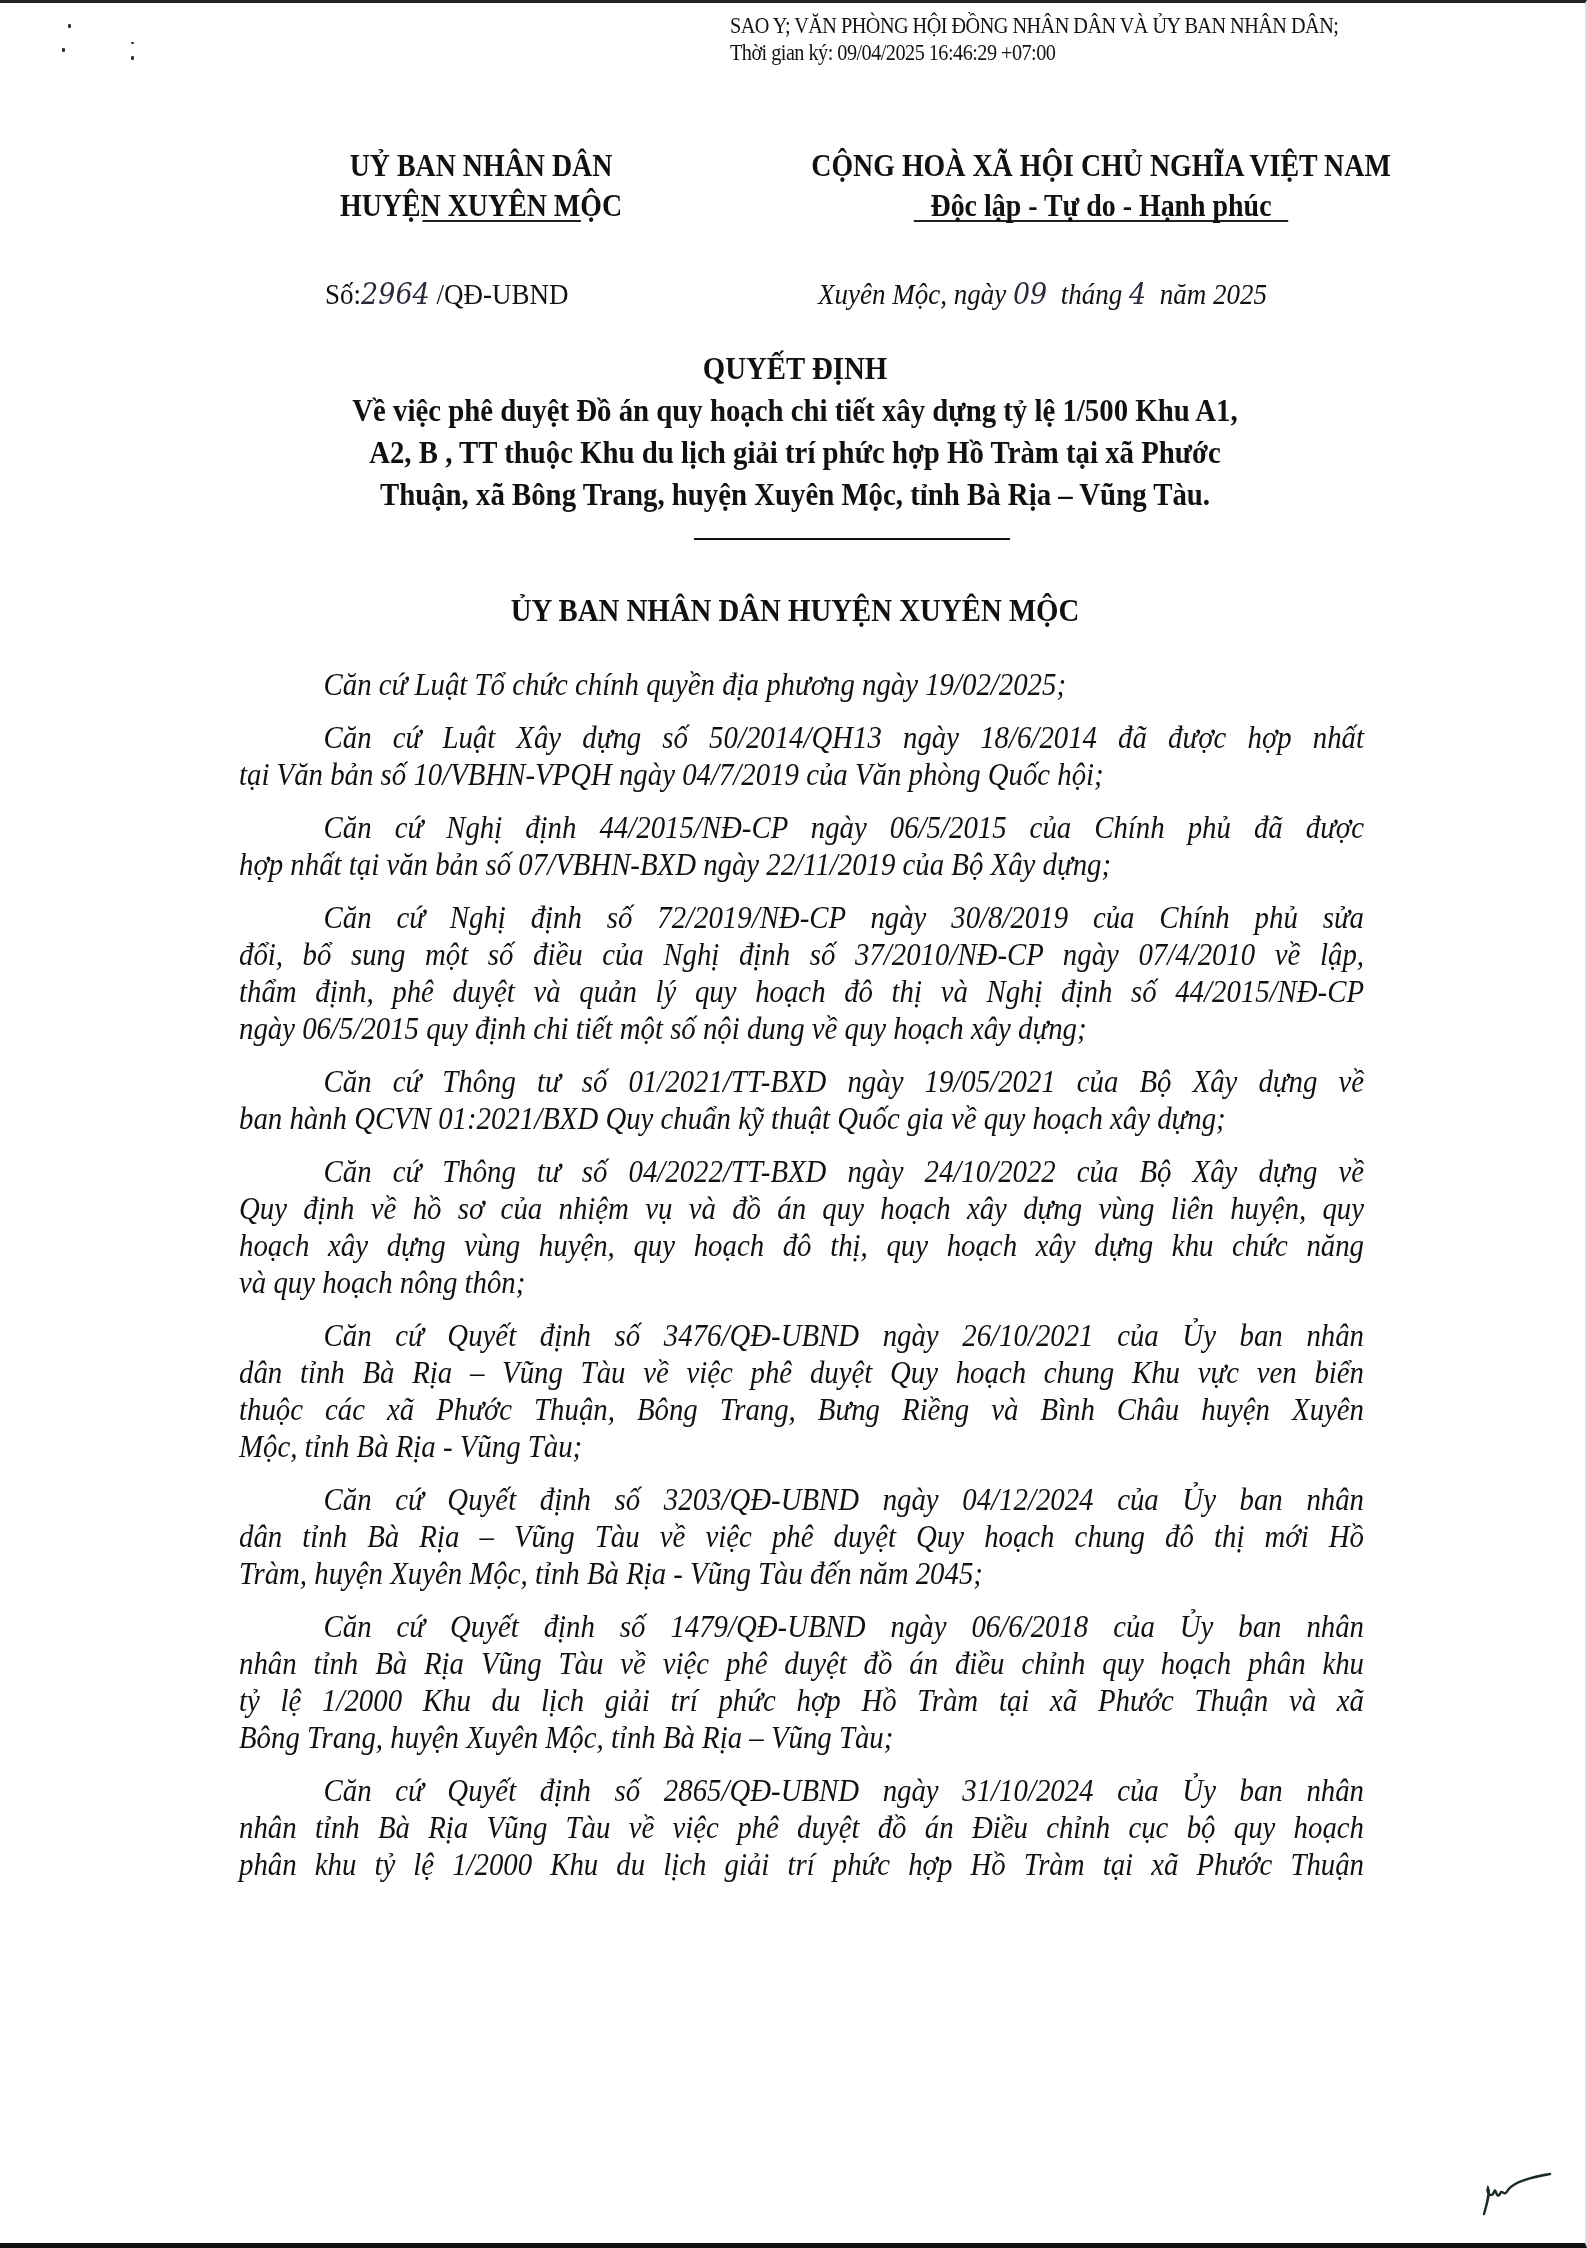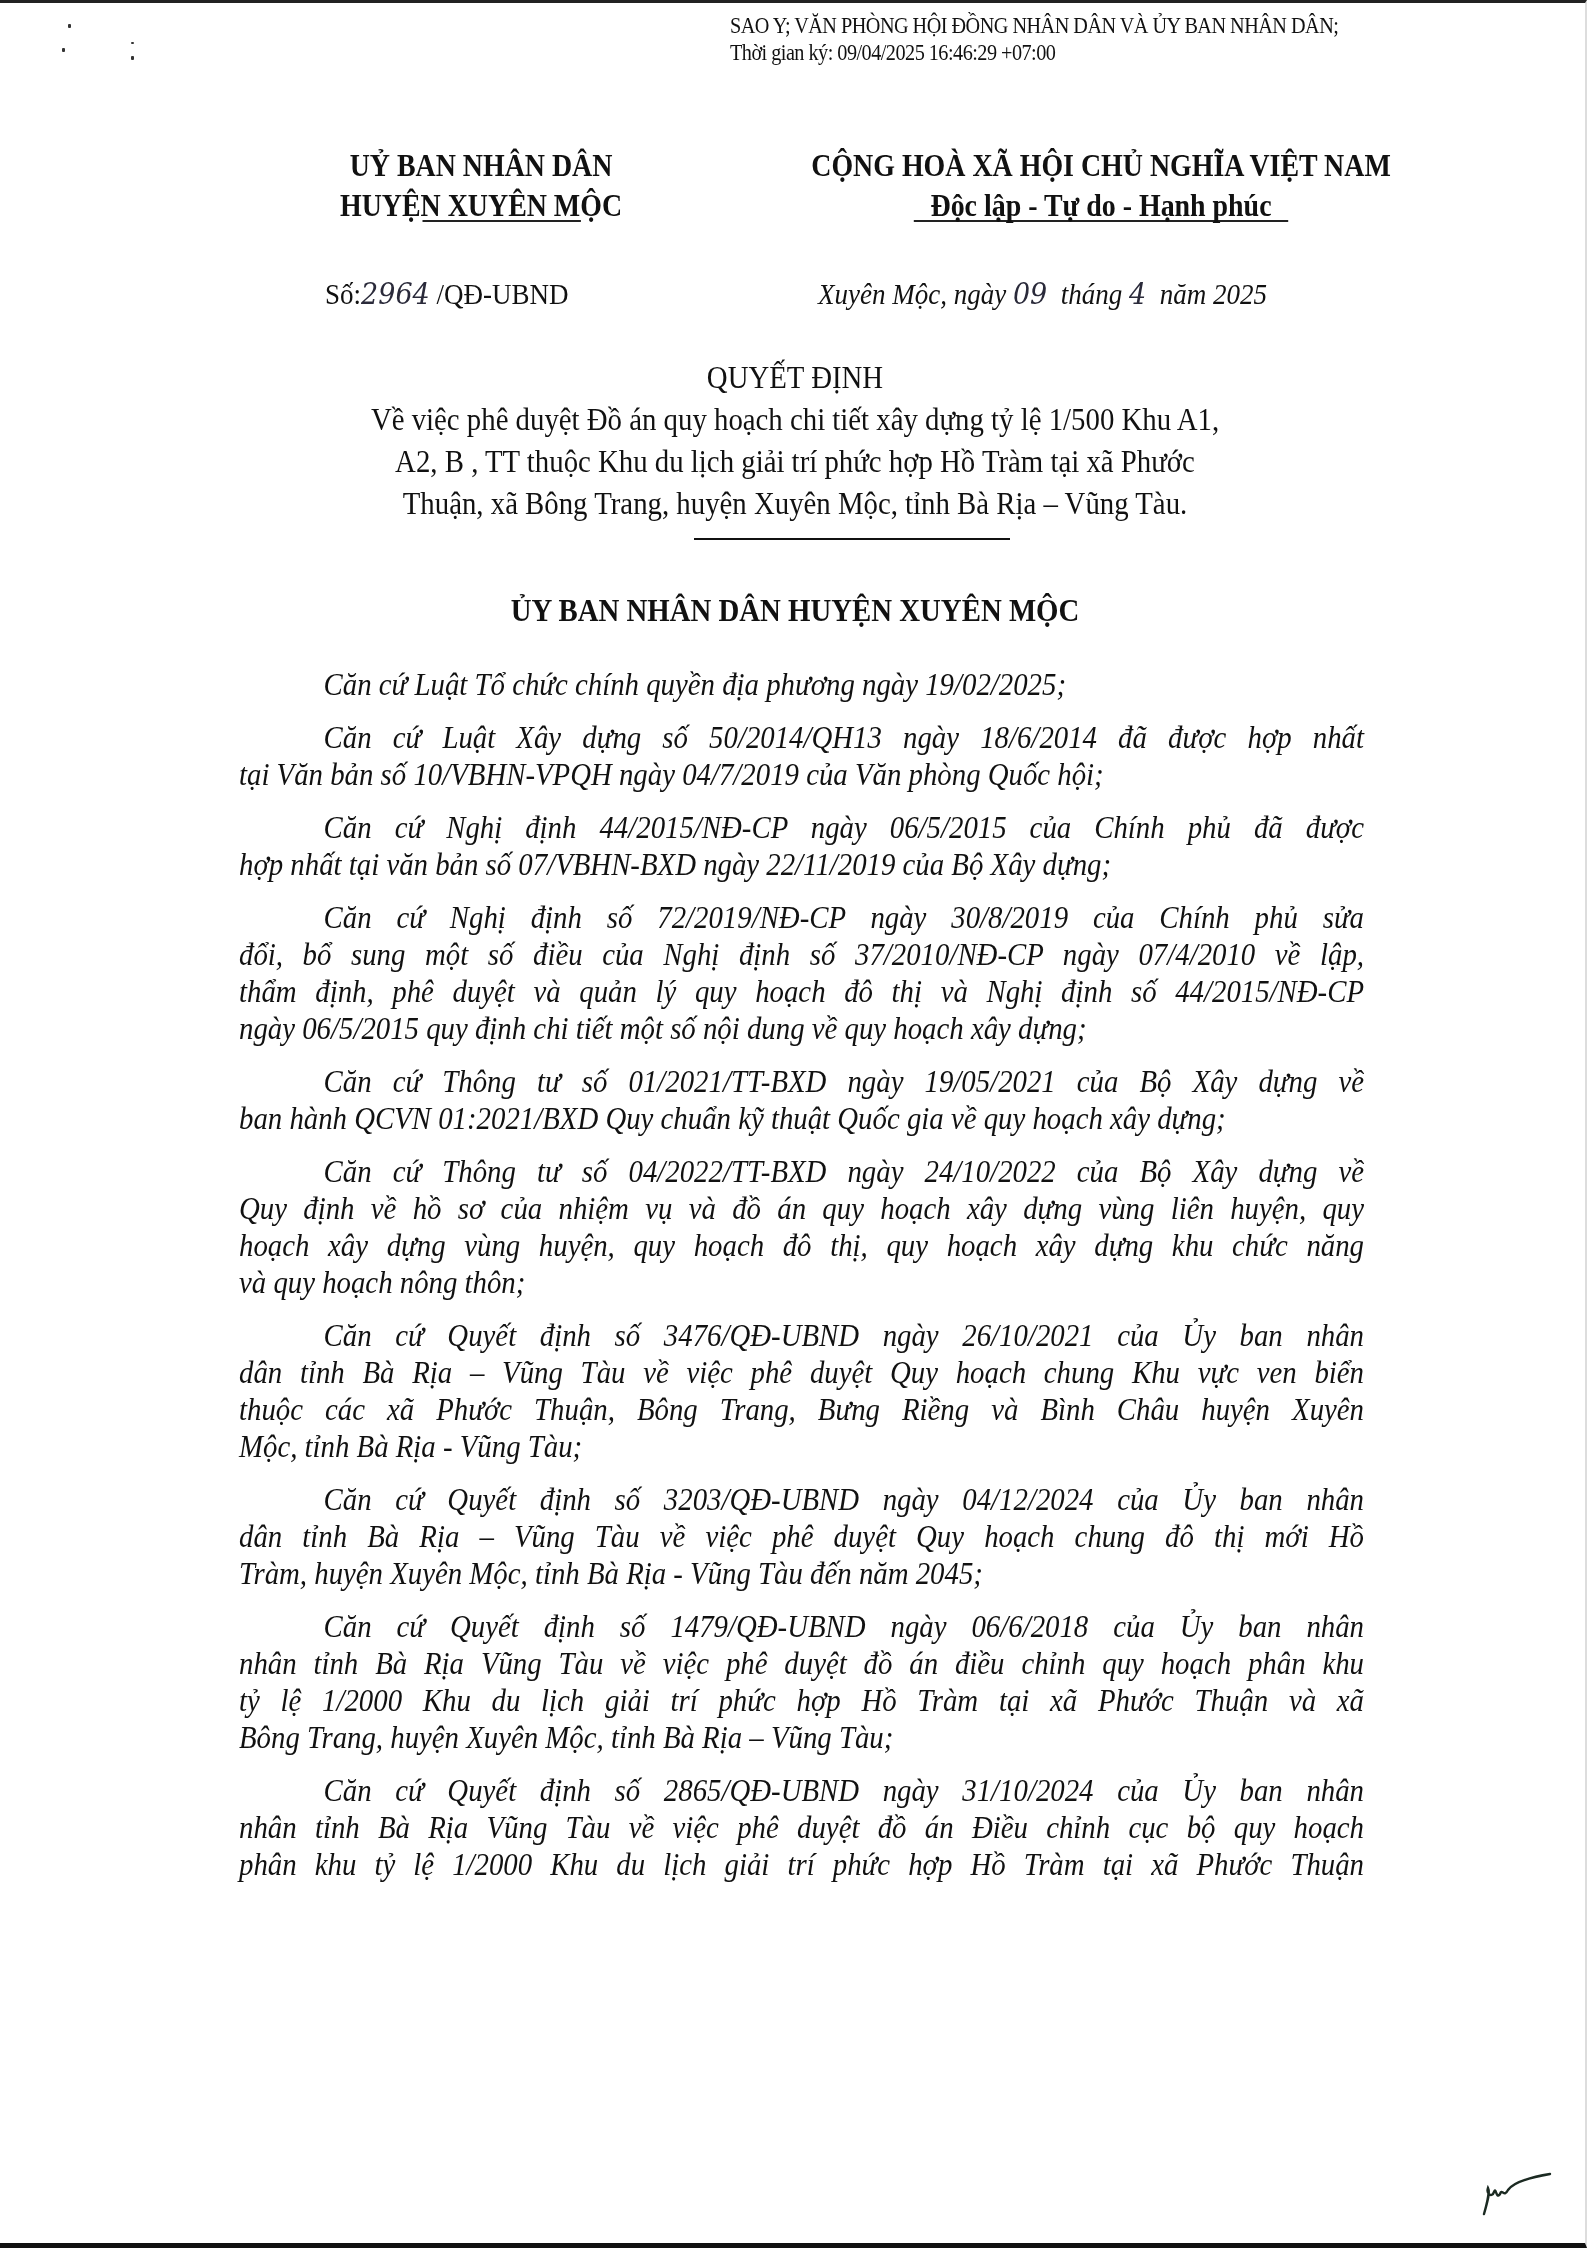--- a/index.html
+++ b/index.html
@@ -96,24 +96,24 @@
       top: 276px;
       font-size: 30px;
       font-style: italic;
       white-space: nowrap;
       transform: scaleX(0.9);
       transform-origin: left top;
     }
     .title-block {
       position: absolute;
       left: 240px;
-      top: 356px;
+      top: 347px;
       width: 1110px;
       text-align: center;
-      font-weight: normal;
+      font-weight: bold;
       font-size: 32px;
       line-height: 42px;
     }
     .title-block .line {
       display: block;
       white-space: nowrap;
       transform: scaleX(0.9);
       transform-origin: center top;
     }
     .title-rule {

